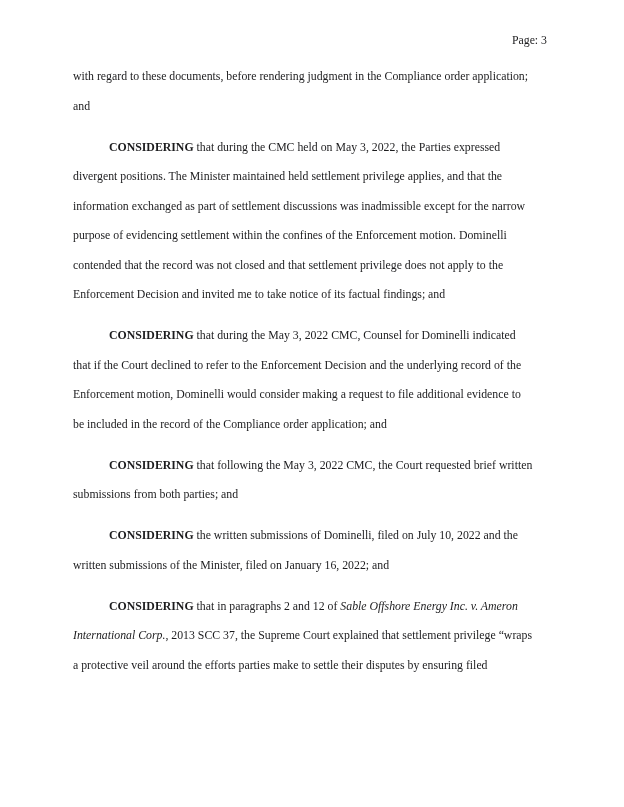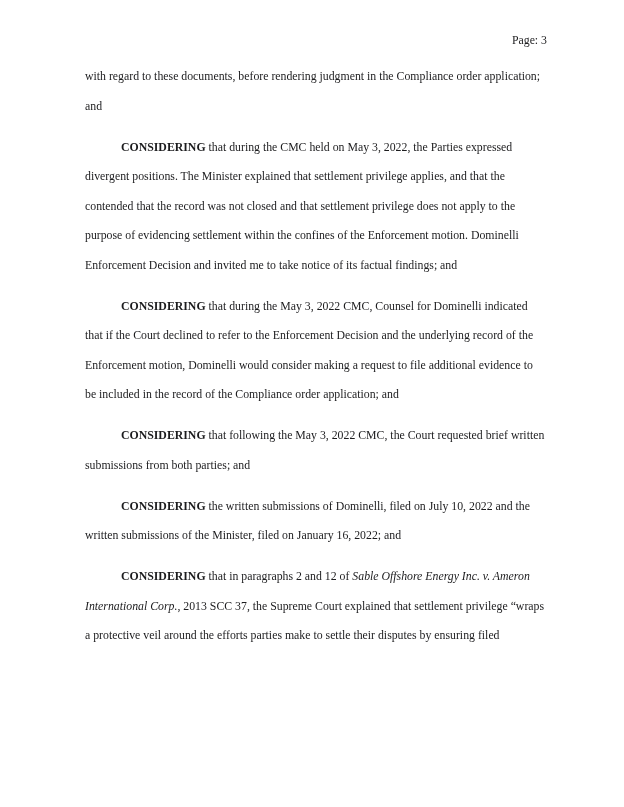--- a/index.html
+++ b/index.html
@@ -37,43 +37,43 @@
   }
   .para {
     margin: 0 0 11.5px 0;
     padding: 0;
     font-size: 11.8px;
     line-height: 29.5px;
   }
   .line {
     display: block;
     white-space: nowrap;
-    margin-left: 12px;
   }
   .para.indent .line:first-child {
     text-indent: 36px;
   }
   .seg.bold   { font-weight: bold; }
   .seg.italic { font-style: italic; }
 </style>
 </head>
 <body>
 
 <div class="sheet" style="background: rgb(255, 255, 255); color: rgb(28, 28, 30);">
   <div class="page-number">Page: 3</div>
   <div class="doc-body" id="doc-body">
       <p class="para">
         <span class="line"><span class="seg">with regard to these documents, before rendering judgment in the Compliance order application;</span></span>
         <span class="line"><span class="seg">and</span></span>
       </p>
       <p class="para indent">
         <span class="line"><span class="seg bold">CONSIDERING</span><span class="seg"> that during the CMC held on May 3, 2022, the Parties expressed</span></span>
-        <span class="line"><span class="seg">divergent positions. The Minister explained that settlement privilege applies, and that the</span></span>
+        <span class="line"><span class="seg">divergent positions. The Minister maintained held settlement privilege applies, and that the</span></span>
+        <span class="line"><span class="seg">information exchanged as part of settlement discussions was inadmissible except for the narrow</span></span>
+        <span class="line"><span class="seg">purpose of evidencing settlement within the confines of the Enforcement motion. Dominelli</span></span>
         <span class="line"><span class="seg">contended that the record was not closed and that settlement privilege does not apply to the</span></span>
-        <span class="line"><span class="seg">purpose of evidencing settlement within the confines of the Enforcement motion. Dominelli</span></span>
         <span class="line"><span class="seg">Enforcement Decision and invited me to take notice of its factual findings; and</span></span>
       </p>
       <p class="para indent">
         <span class="line"><span class="seg bold">CONSIDERING</span><span class="seg"> that during the May 3, 2022 CMC, Counsel for Dominelli indicated</span></span>
         <span class="line"><span class="seg">that if the Court declined to refer to the Enforcement Decision and the underlying record of the</span></span>
         <span class="line"><span class="seg">Enforcement motion, Dominelli would consider making a request to file additional evidence to</span></span>
         <span class="line"><span class="seg">be included in the record of the Compliance order application; and</span></span>
       </p>
       <p class="para indent">
         <span class="line"><span class="seg bold">CONSIDERING</span><span class="seg"> that following the May 3, 2022 CMC, the Court requested brief written</span></span>

